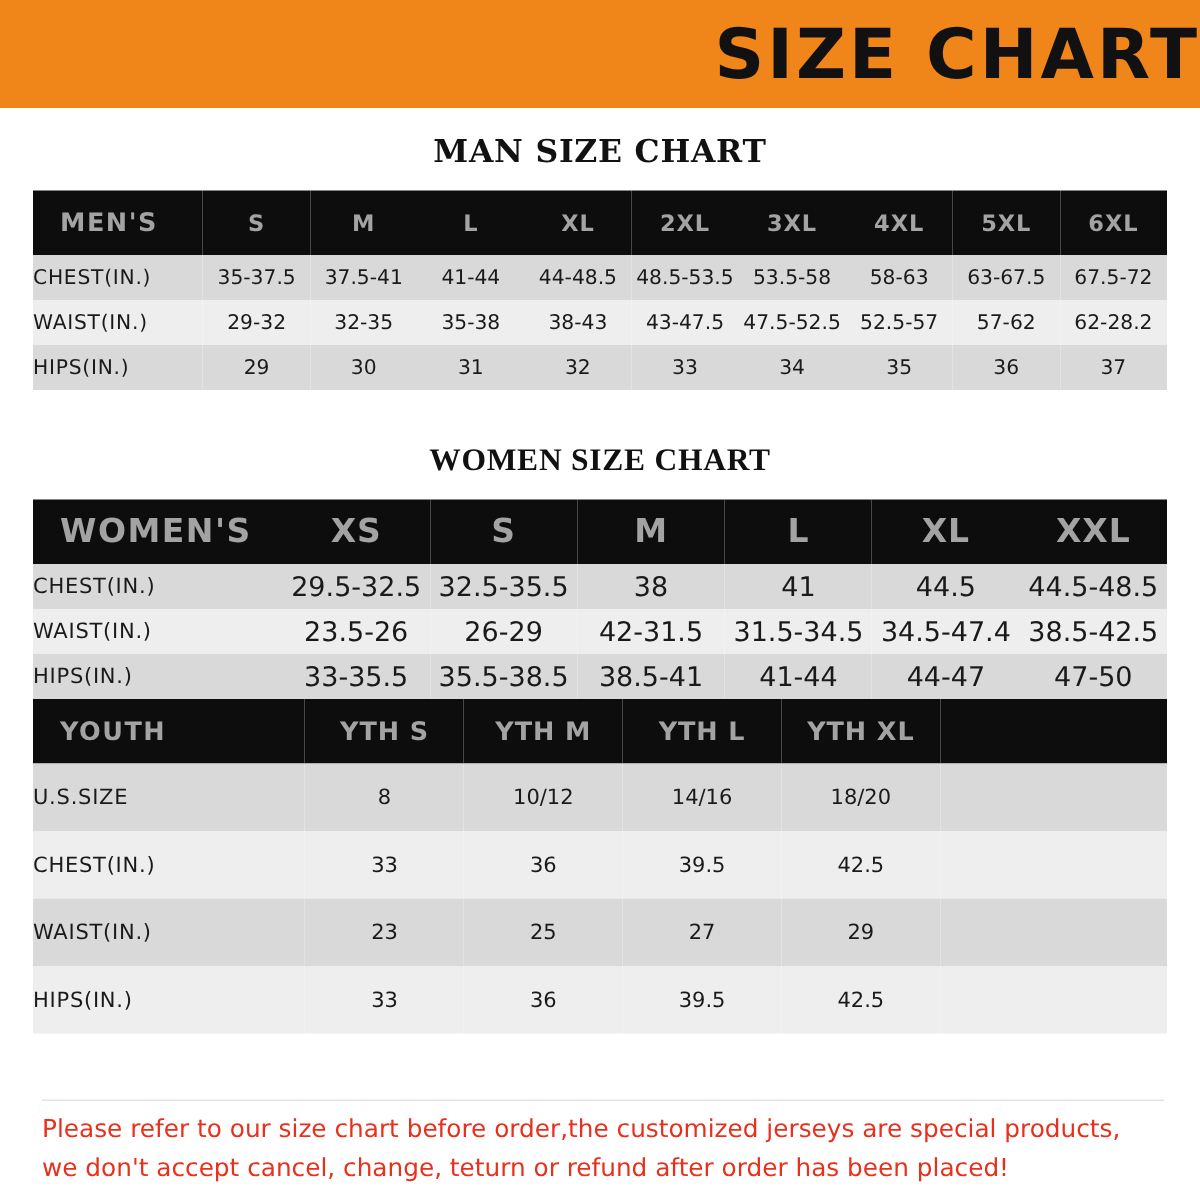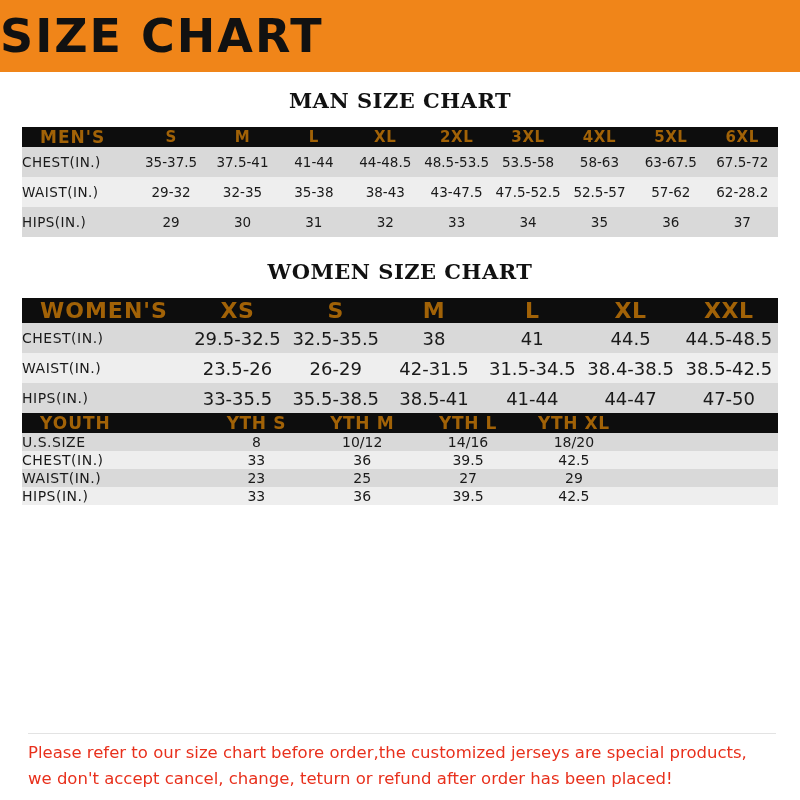--- a/index.html
+++ b/index.html
@@ -18,21 +18,21 @@
     width: 800px;
     height: 800px;
     background: #ffffff;
     box-sizing: border-box;
   }
   .banner {
     background: #f08519;
     height: 72px;
     display: flex;
     align-items: center;
-    justify-content: flex-start;
+    justify-content: flex-end;
   }
   .banner-title {
     font-family: "DejaVu Sans", sans-serif;
     font-weight: bold;
     font-size: 46px;
     letter-spacing: 2px;
     color: #111111;
     line-height: 1;
   }
   .section {
@@ -40,44 +40,44 @@
   }
   .section-title {
     text-align: center;
     font-family: "DejaVu Serif", serif;
     font-weight: bold;
     font-size: 21px;
     color: #111111;
     letter-spacing: 0.5px;
   }
   .men-title { margin: 16px 0 14px 0; }
-  .women-title { margin: 22px 0 14px 0; }
+  .women-title { margin: 34px 0 14px 0; font-family: Liberation Serif, serif; }
   .youth-title { margin: 26px 0 14px 0; }
 
   table.chart {
     width: 100%;
     border-collapse: collapse;
     table-layout: fixed;
   }
   table.chart td, table.chart th {
     text-align: center;
     font-family: "DejaVu Sans", sans-serif;
     font-weight: normal;
     padding: 0;
     border: 0;
   }
   
   tr.head {
     background: #0d0d0d;
   }
   tr.head td {
-    color: #a16207;
+    color: #a3a3a3;
     font-size: 15px;
     font-weight: bold;
-    height: 20px;
+    height: 43px;
     letter-spacing: 0.6px;
   }
   tr.head td.rowlabel {
     text-align: left;
     padding-left: 18px;
     font-size: 17px;
     letter-spacing: 1px;
   }
   
   tr.r1 { background: #d9d9d9; }
@@ -98,21 +98,21 @@
   .men col.lbl { width: 15%; }
   
   .women col.lbl { width: 22%; }
   .women tr.head td { font-size: 22px; }
   .women tr.body td { font-size: 18px; }
   .women tr.body td.rowlabel { font-size: 14px; }
   
   .youth col.lbl { width: 24%; }
   .youth col.pad { width: 20%; }
   .youth tr.head td { font-size: 17px; }
-  .youth tr.body td { font-size: 14px; height: 18px; }
+  .youth tr.body td { font-size: 14px; height: 45px; }
   .youth tr.body td.rowlabel { font-size: 14px; }
 
   .notice {
     position: absolute;
     left: 4px;
     right: 0;
     bottom: 8px;
     padding: 0 24px;
     box-sizing: border-box;
   }
@@ -235,21 +235,21 @@
           <td>41</td>
           <td>44.5</td>
           <td>44.5-48.5</td>
         </tr>
         <tr class="body r2">
           <td class="rowlabel">WAIST(IN.)</td>
           <td>23.5-26</td>
           <td>26-29</td>
           <td>42-31.5</td>
           <td>31.5-34.5</td>
-          <td>38.4-38.5</td>
+          <td>34.5-47.4</td>
           <td>38.5-42.5</td>
         </tr>
         <tr class="body r3">
           <td class="rowlabel">HIPS(IN.)</td>
           <td>33-35.5</td>
           <td>35.5-38.5</td>
           <td>38.5-41</td>
           <td>41-44</td>
           <td>44-47</td>
           <td>47-50</td>

